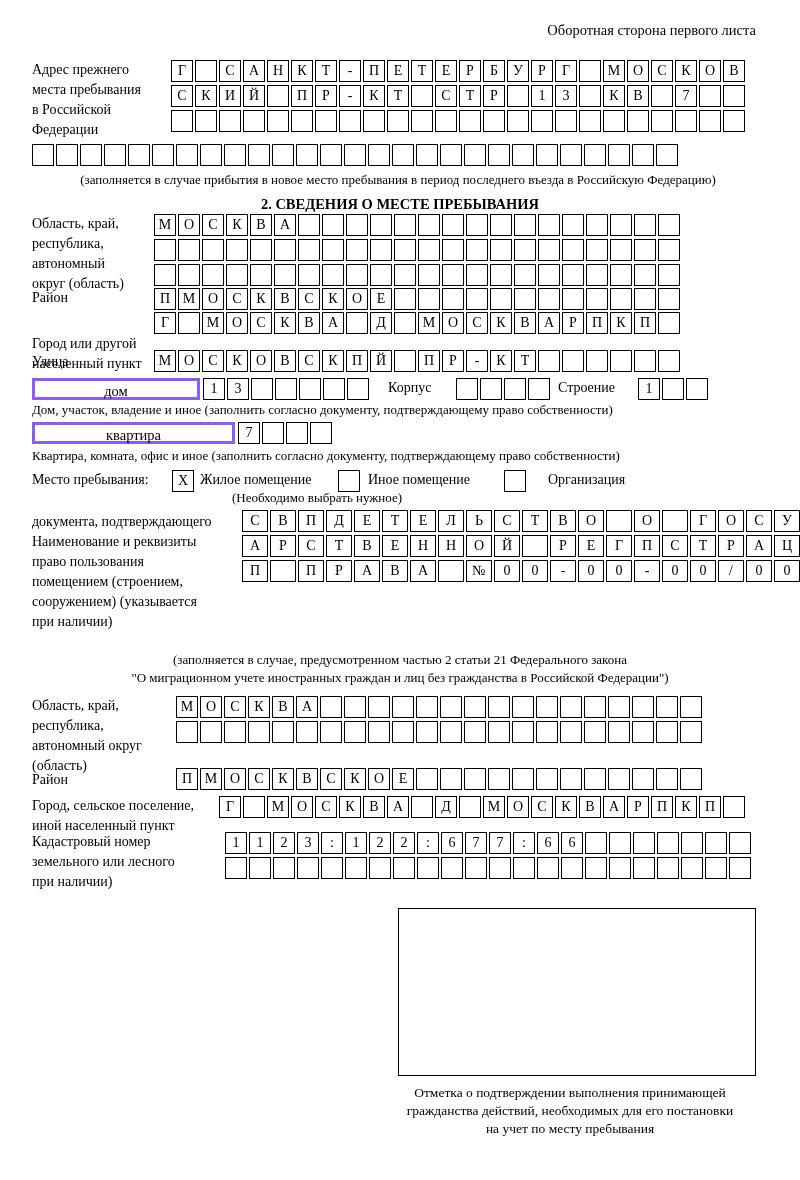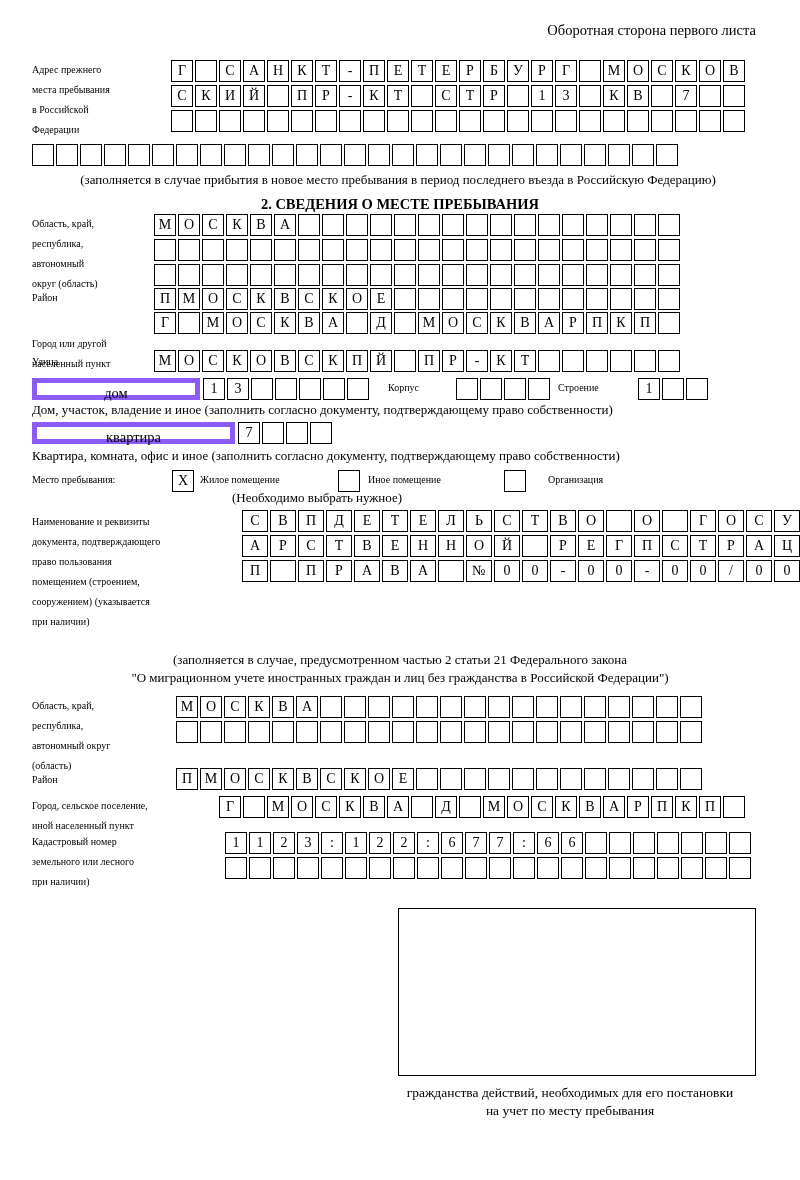--- a/index.html
+++ b/index.html
@@ -63,23 +63,23 @@
   .big-box {
     border: 1px solid #000;
     box-sizing: border-box;
   }
   .caption {
     text-align: center;
     font-size: 13.5px;
     line-height: 18px;
   }
   .abs { position: absolute; }
-  .labelblock { font-size: 10px; line-height: 20px; }
+  .labelblock { font-size: 14px; line-height: 20px; }
   .namebox {
-    border: 5px solid #8b5cf6;
+    border: 3px solid #8b5cf6;
     box-sizing: border-box;
     height: 22px;
     text-align: center;
     font-size: 14.5px;
     line-height: 20px;
   }
 </style>
 </head>
 <body>
 
@@ -424,22 +424,22 @@
   <div class="abs labelblock" style="left:32px; top:470px;">Место пребывания:</div>
   <div class="abs cell" style="left:172px; top:470px;">X</div>
   <div class="abs labelblock" style="left:200px; top:470px;">Жилое помещение</div>
   <div class="abs cell" style="left:338px; top:470px;"></div>
   <div class="abs labelblock" style="left:368px; top:470px;">Иное помещение</div>
   <div class="abs cell" style="left:504px; top:470px;"></div>
   <div class="abs labelblock" style="left:548px; top:470px;">Организация</div>
   <div class="abs note" style="left:232px; top:490px;">(Необходимо выбрать нужное)</div>
 
   <div class="abs" style="left:32px; top:512px; width:208px;">
+    <div class="labelblock">документа, подтверждающего</div>
     <div class="labelblock">Наименование и реквизиты</div>
-    <div class="labelblock">документа, подтверждающего</div>
     <div class="labelblock">право пользования</div>
     <div class="labelblock">помещением (строением,</div>
     <div class="labelblock">сооружением) (указывается</div>
     <div class="labelblock">при наличии)</div>
   </div>
   <div class="abs" style="left:242px; top:510px;">
     <div class="cellrow">
       <div class="cell wide">С</div>
       <div class="cell wide">В</div>
       <div class="cell wide">П</div>
@@ -681,17 +681,18 @@
       <div class="cell"></div>
       <div class="cell"></div>
       <div class="cell"></div>
       <div class="cell"></div>
     </div>
   </div>
 
   <div class="abs big-box" style="left:398px; top:908px; width:358px; height:168px;"></div>
 
   <div class="abs caption" style="left:370px; top:1084px; width:400px;">
+    <div>Отметка о подтверждении выполнения принимающей</div>
     <div>гражданства действий, необходимых для его постановки</div>
     <div>на учет по месту пребывания</div>
   </div>
 
 </div>
 
 </body></html>

